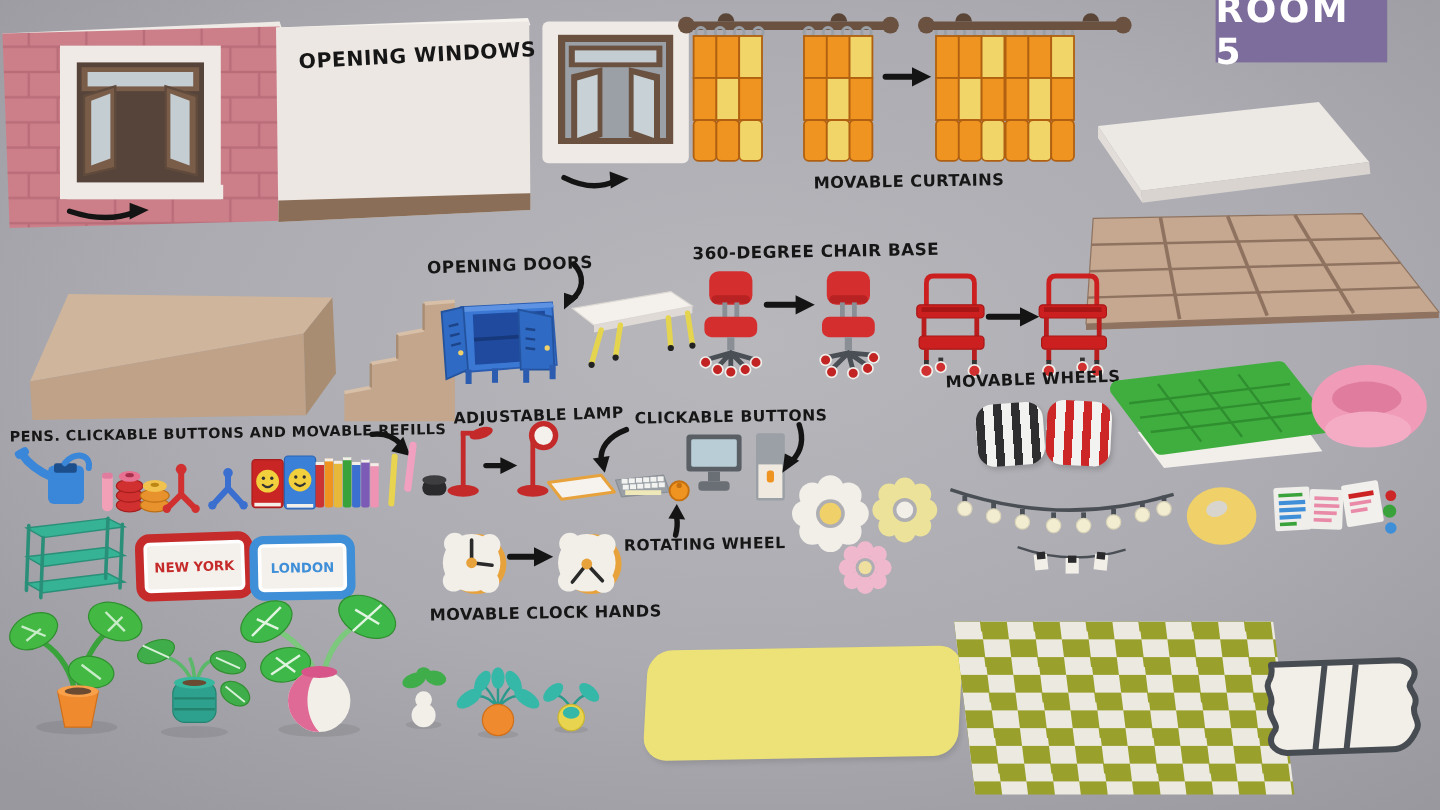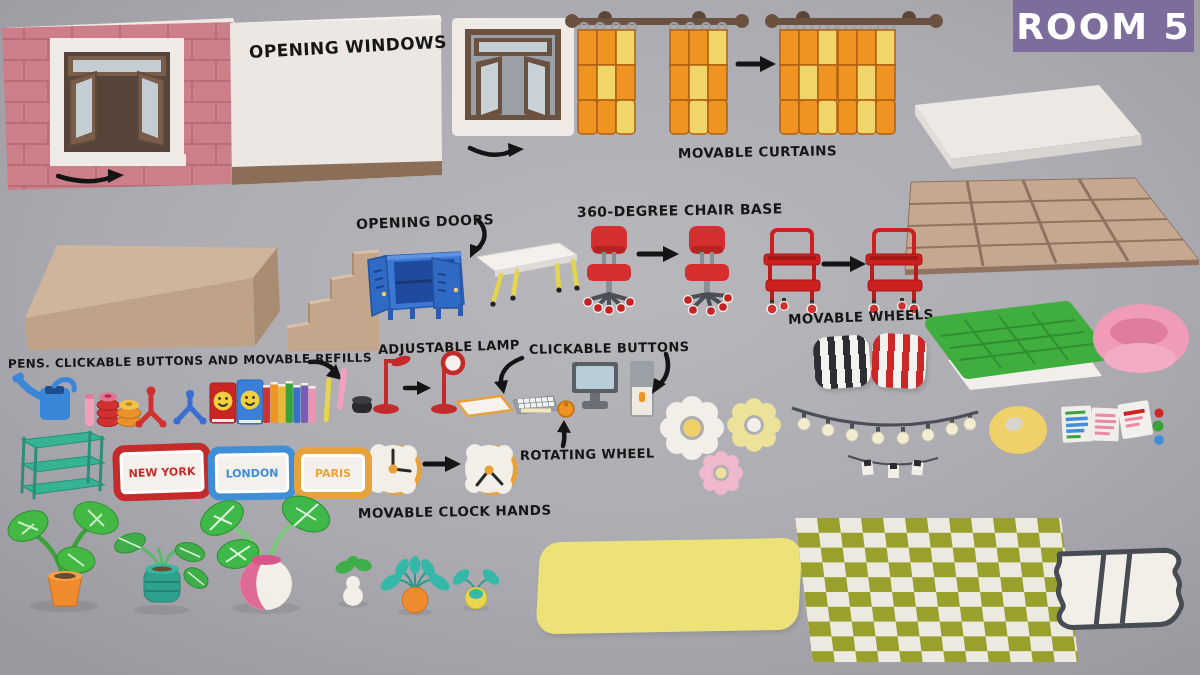--- a/index.html
+++ b/index.html
@@ -157,21 +157,21 @@
           <rect x="291" y="55" width="19" height="35" fill="#f2d569"></rect>
           <rect x="310" y="55" width="19" height="35" fill="#ef9420"></rect>
         <rect x="272" y="90" width="19" height="34" rx="4" fill="#ef9420"></rect>
           <rect x="291" y="90" width="19" height="34" rx="4" fill="#f2d569"></rect>
           <rect x="310" y="90" width="19" height="34" rx="4" fill="#ef9420"></rect>
       </g>
     </svg>
   </div>
   <div class="label" style="left:678px;top:145px;font-size:13.5px;transform:rotate(-1deg)">MOVABLE CURTAINS</div>
 
-  <div class="badge" style="left:1013px;top:0;width:181px;height:52px;font-size:36px">ROOM 5</div>
+  <div class="badge" style="left:1013px;top:0;width:143px;height:52px;font-size:30px">ROOM 5</div>
 
   <div class="abs" style="left:903px;top:83px">
     <svg width="240" height="92" viewBox="0 0 240 92">
       <polygon points="12,22 196,2 238,52 48,76" fill="#ece8e4"></polygon>
       <polygon points="48,76 238,52 239,62 49,86" fill="#d9d4d0"></polygon>
       <polygon points="12,22 48,76 49,86 12,32" fill="#e2ddd9"></polygon>
     </svg>
   </div>
 
   <div class="abs" style="left:903px;top:176px">
@@ -621,22 +621,20 @@
       </g>
       <g stroke="#2a8f78" stroke-width="3" fill="none" stroke-linecap="round">
         <path d="M10,18 L8,72 M88,17 L86,70 M76,12 L74,62 M22,28 L20,78"></path>
       </g>
     </svg>
   </div>
   <div class="sign" style="left:113px;top:444px;width:84px;height:42px;border:7px solid #c52b2b;border-radius:12px;
        color:#c52b2b;font-size:11px;transform:rotate(-2deg)">NEW YORK</div>
   <div class="sign" style="left:208px;top:446px;width:74px;height:40px;border:7px solid #3e8ed8;border-radius:12px;
        color:#3e8ed8;font-size:11px;transform:rotate(-1deg)">LONDON</div>
-  <div class="sign" style="left:294px;top:447px;width:64px;height:38px;border:7px solid #e8a23c;border-radius:12px;
-       color:#e8a23c;font-size:11px">PARIS</div>
 
   <div class="abs" style="left:660px;top:396px">
     <svg width="64" height="64" viewBox="0 0 64 64">
       <g fill="#f2efe9">
         <circle cx="32" cy="11" r="11"></circle>
           <circle cx="47" cy="17" r="11"></circle>
           <circle cx="53" cy="32" r="11"></circle>
           <circle cx="47" cy="47" r="11"></circle>
         <circle cx="32" cy="53" r="11"></circle>
           <circle cx="17" cy="47" r="11"></circle>

